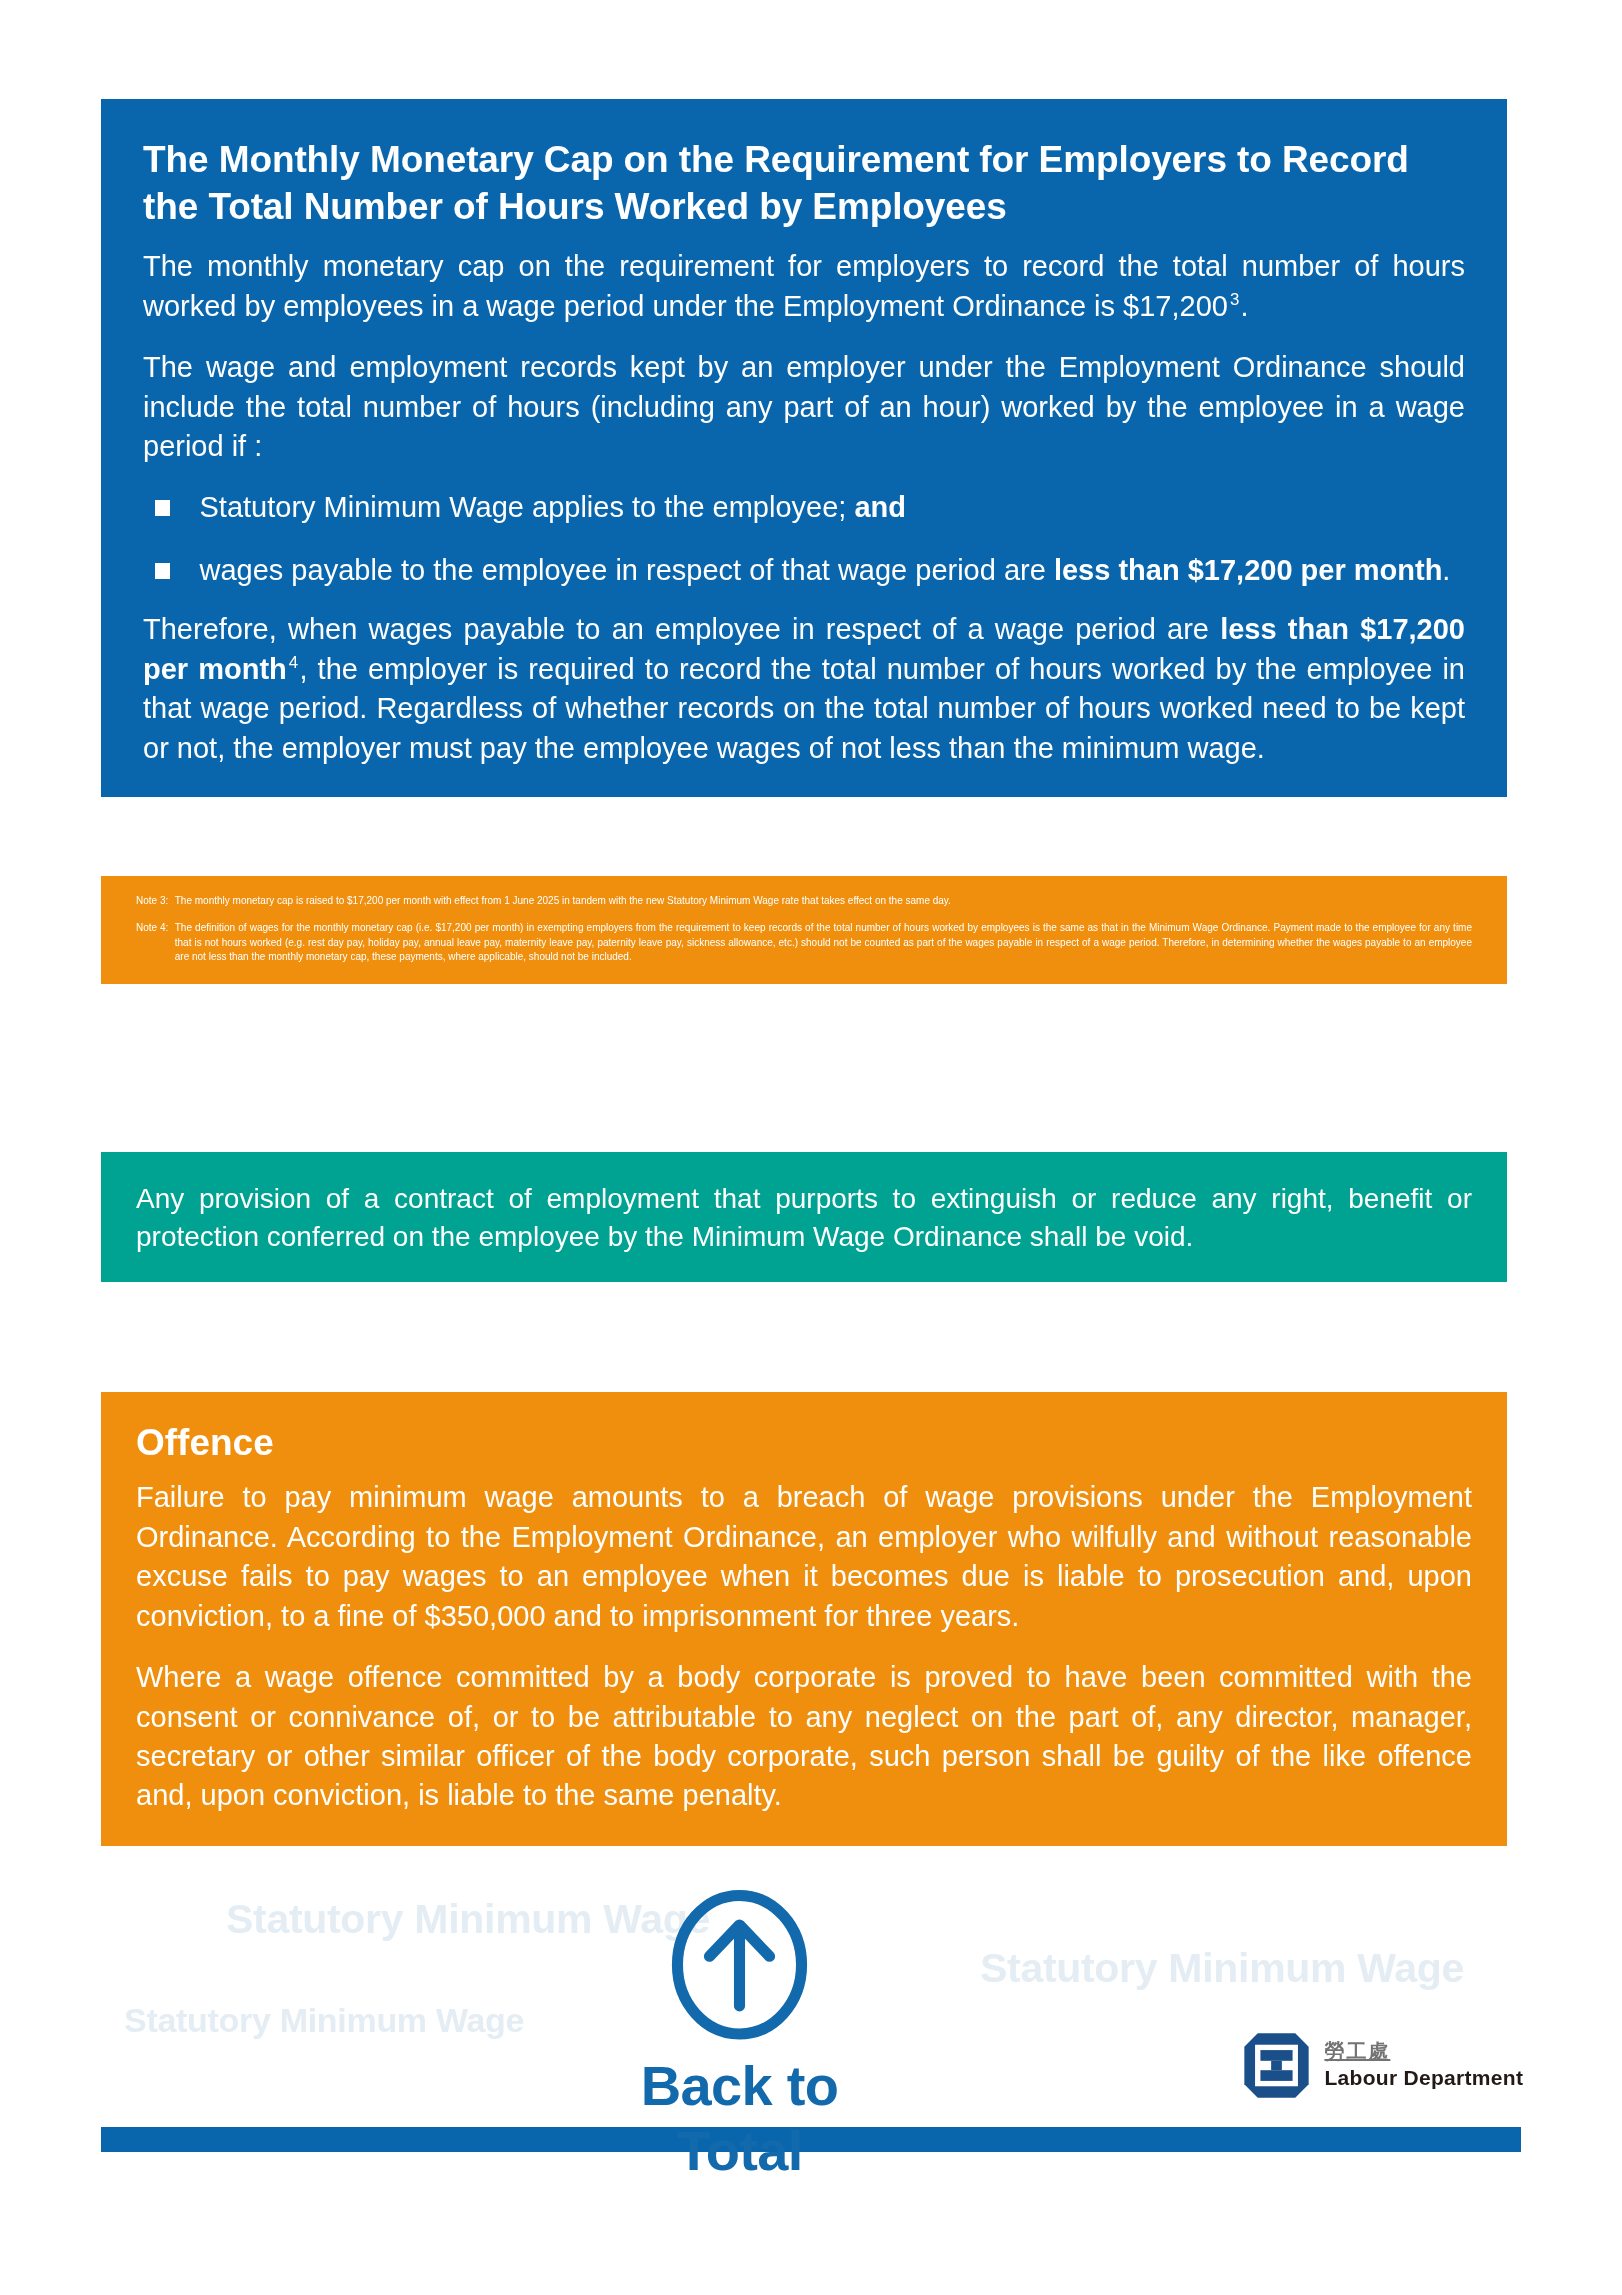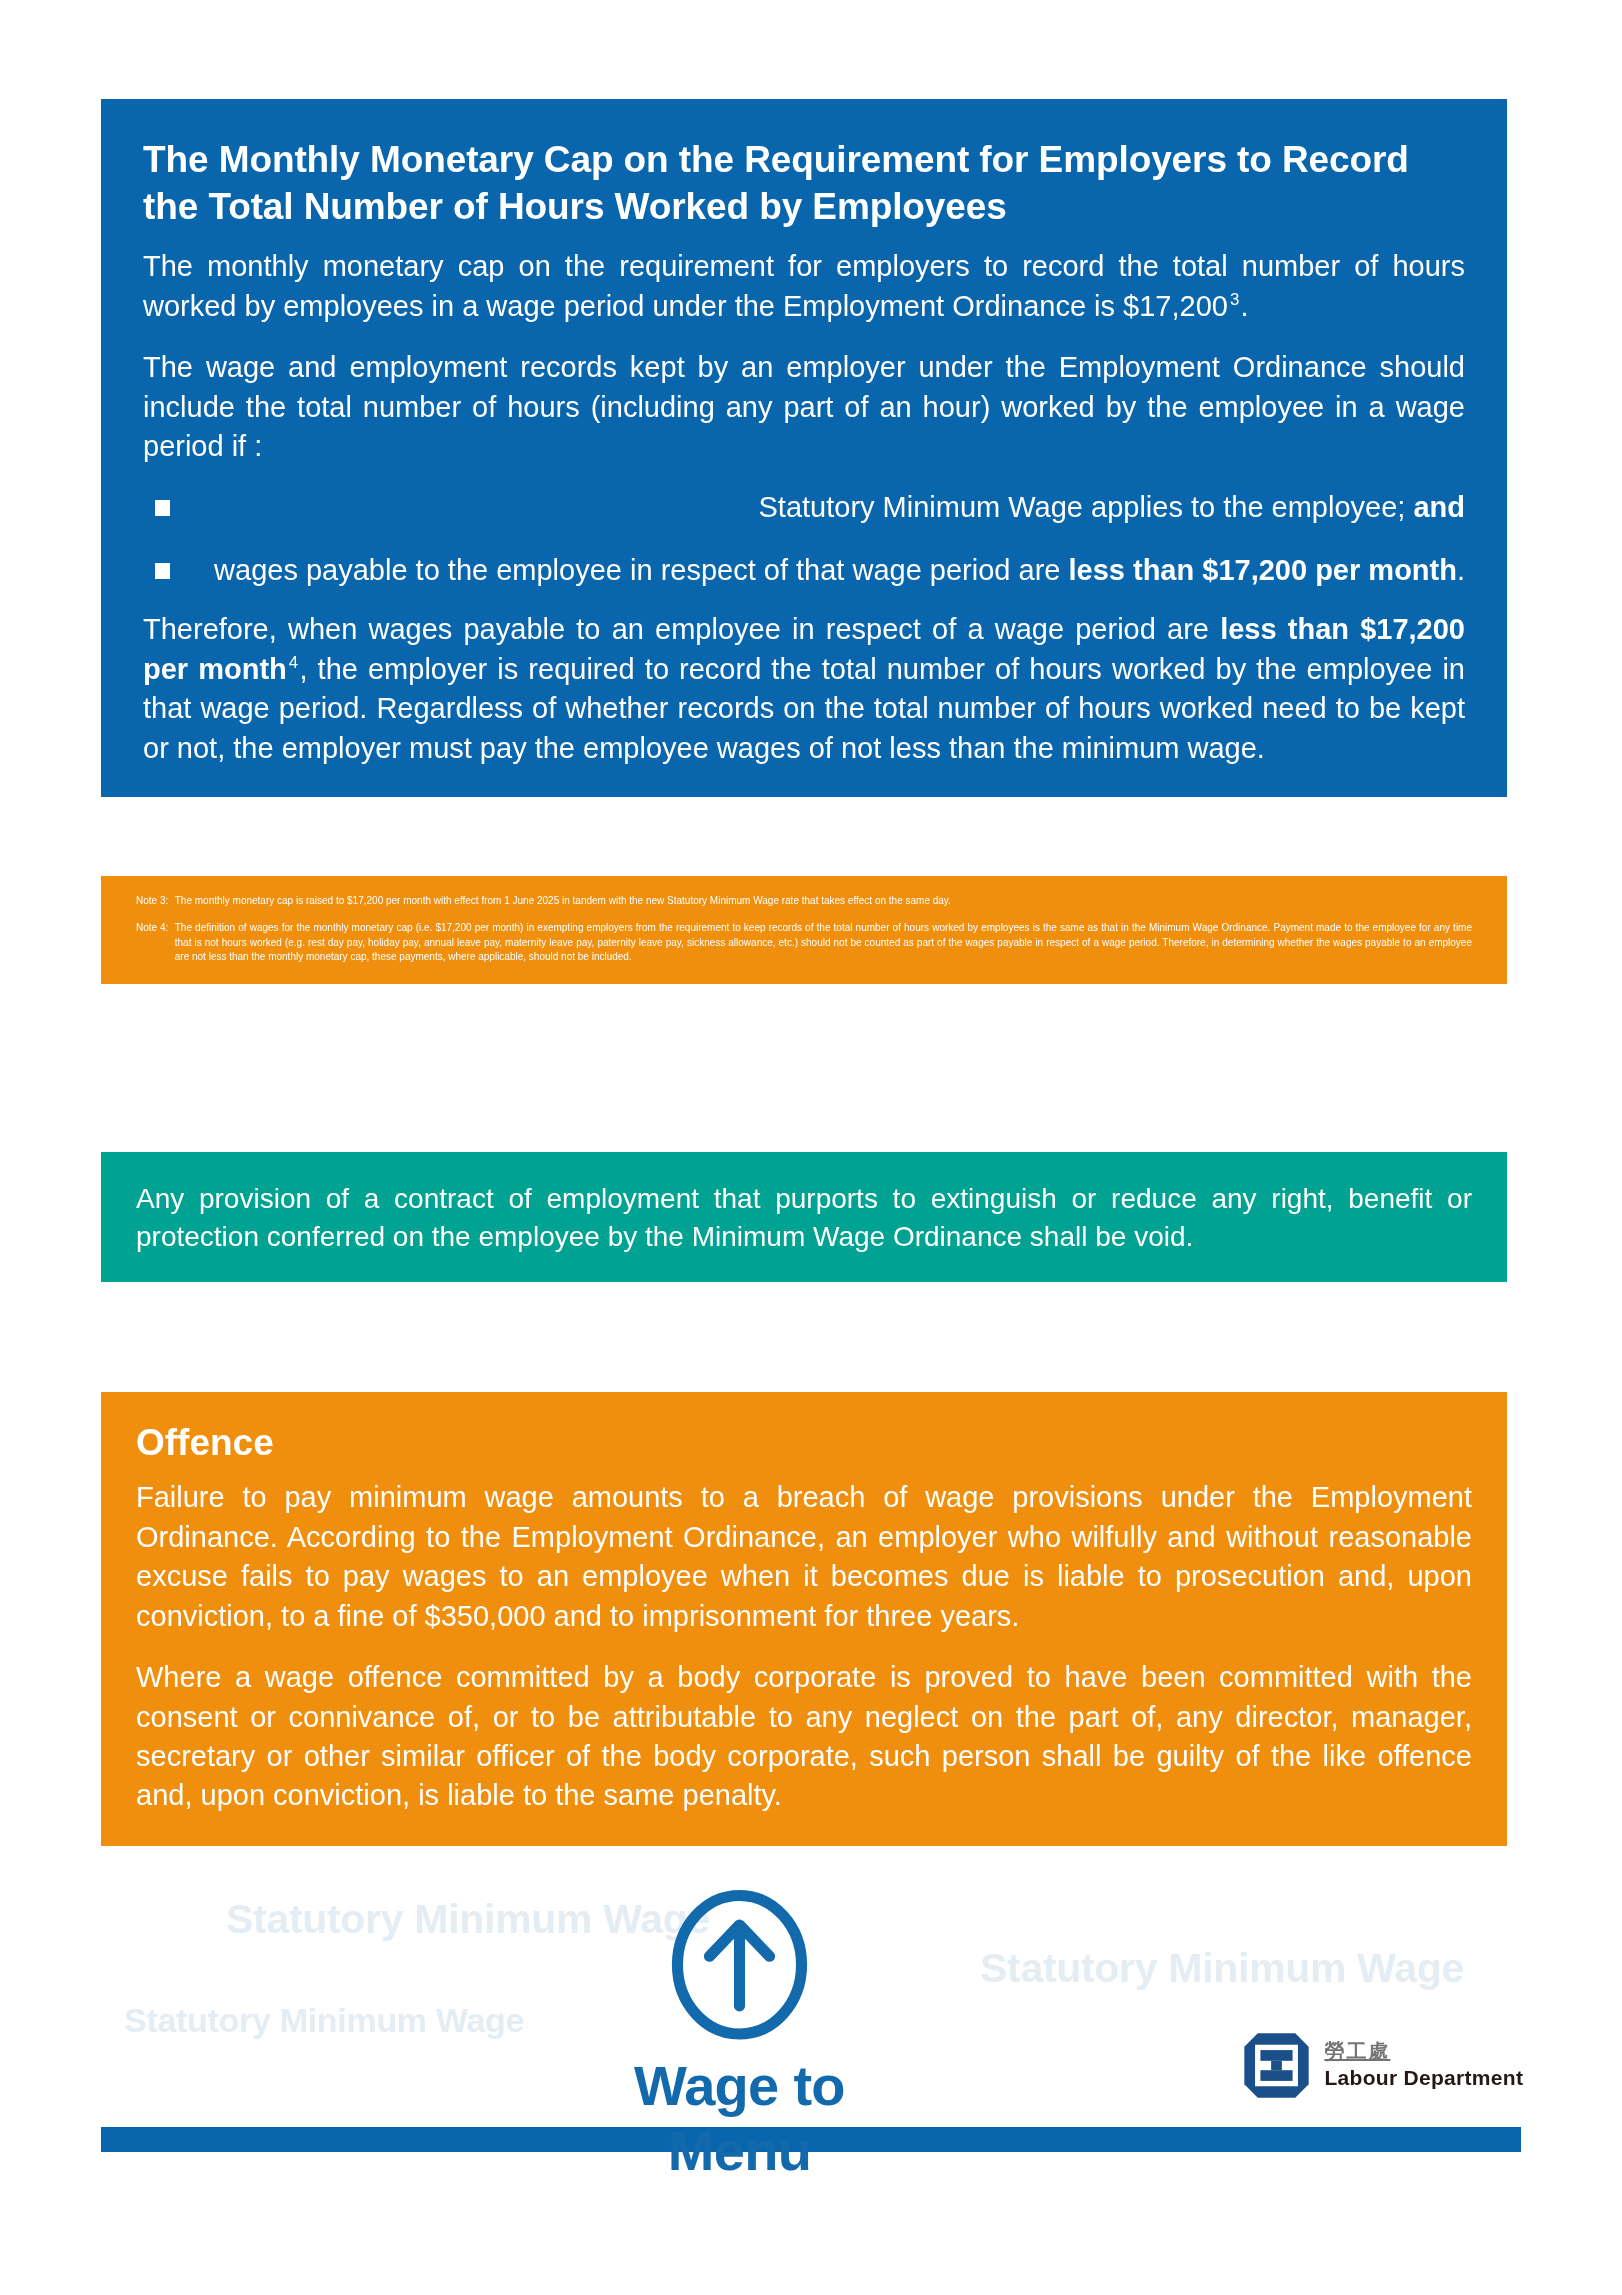--- a/index.html
+++ b/index.html
@@ -84,21 +84,21 @@
     width: 15.7px;
     height: 15.7px;
     background: #ffffff;
     flex: 0 0 15.7px;
     margin: 11.8px 29px 0 11.8px;
   }
   .bullet-text {
     font-size: 29px;
     line-height: 1.36;
     flex: 1 1 auto;
-    text-align: right;
+    text-align: left;
   }
 
   
   #panel-notes {
     top: 876px;
     background: #ef8f0d;
     padding: 18.3px 35px 19.6px 35px;
   }
   .note-row {
     display: flex;
@@ -239,21 +239,21 @@
   <p>Failure to pay minimum wage amounts to a breach of wage provisions under the Employment Ordinance. According to the Employment Ordinance, an employer who wilfully and without reasonable excuse fails to pay wages to an employee when it becomes due is liable to prosecution and, upon conviction, to a fine of $350,000 and to imprisonment for three years.</p>
   <p class="last">Where a wage offence committed by a body corporate is proved to have been committed with the consent or connivance of, or to be attributable to any neglect on the part of, any director, manager, secretary or other similar officer of the body corporate, such person shall be guilty of the like offence and, upon conviction, is liable to the same penalty.</p>
 </section>
 
 <div id="back-to-menu">
   <svg class="arrow-circle" width="145" height="164" viewBox="0 0 222 250">
     <ellipse cx="111" cy="117" rx="95" ry="106" fill="none" stroke="#1269ab" stroke-width="17"></ellipse>
     <line x1="111" y1="180" x2="111" y2="58" stroke="#1269ab" stroke-width="17" stroke-linecap="round"></line>
     <polyline points="65,104 111,56 157,104" fill="none" stroke="#1269ab" stroke-width="17" stroke-linecap="round" stroke-linejoin="round"></polyline>
   </svg>
-  <span id="back-to-menu-label">Wage to Menu</span>
+  <span id="back-to-menu-label">Back to Total</span>
 </div>
 
 <div id="labour-department-logo">
   <svg width="67" height="67" viewBox="0 0 100 100">
     <polygon points="22,2 78,2 98,22 98,78 78,98 22,98 2,78 2,22" fill="#1b4f8a"></polygon>
     <rect x="18" y="19" width="64" height="62" fill="#ffffff"></rect>
     <rect x="26" y="27" width="48" height="16" fill="#1b4f8a"></rect>
     <rect x="26" y="57" width="48" height="16" fill="#1b4f8a"></rect>
     <rect x="42" y="43" width="16" height="14" fill="#1b4f8a"></rect>
   </svg>

